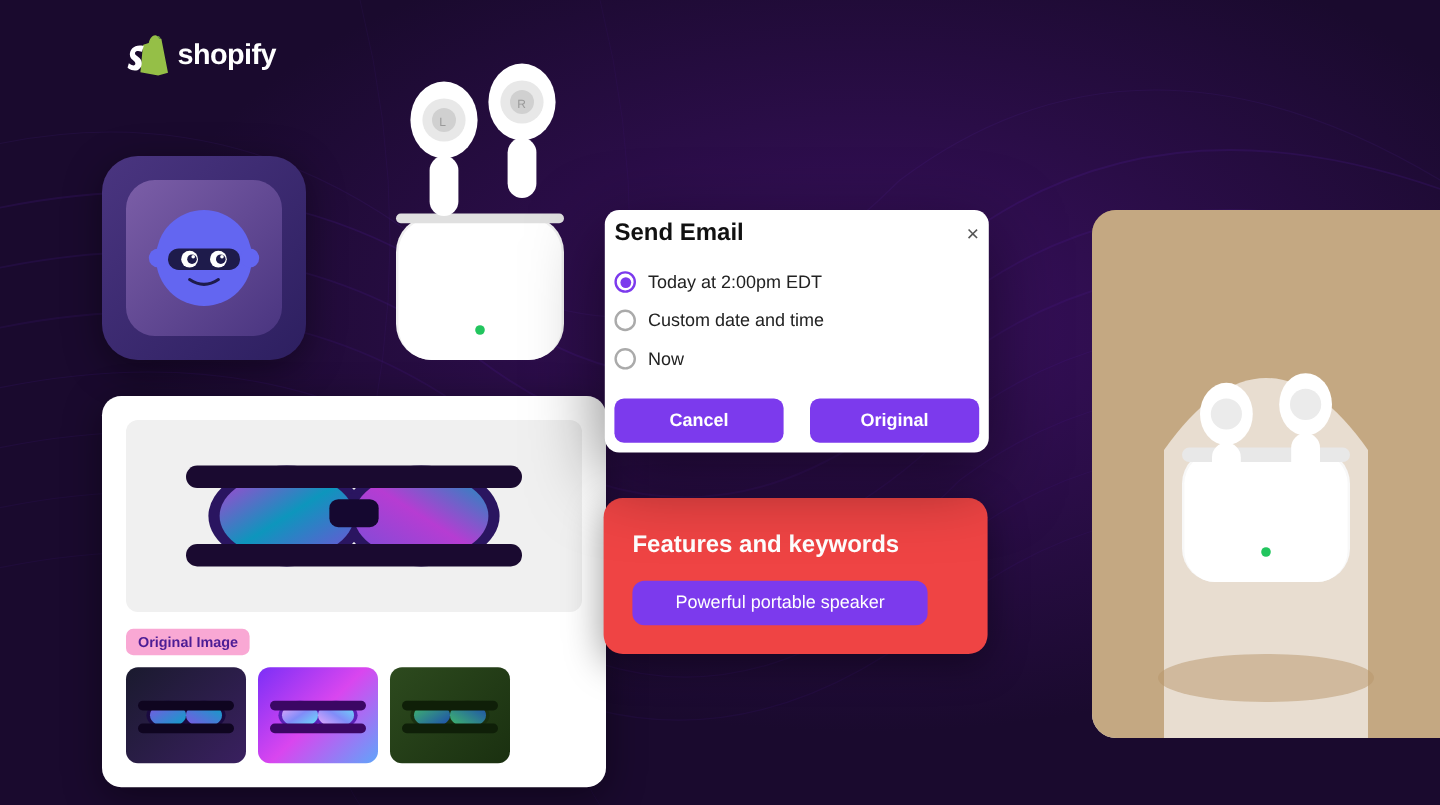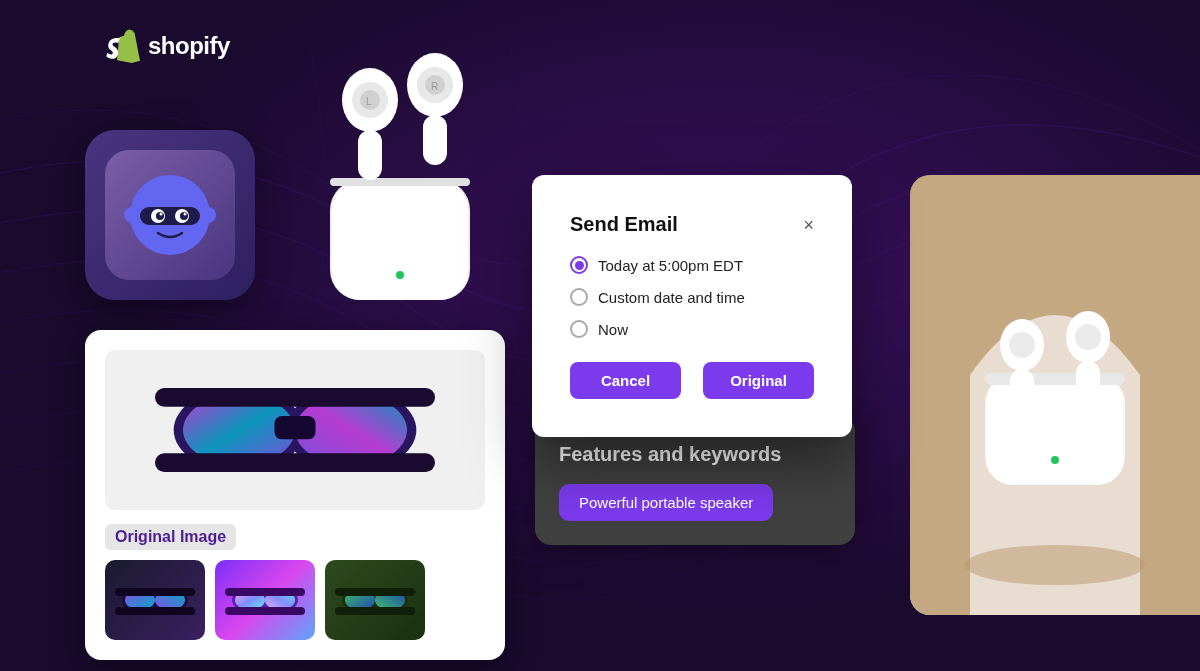--- a/index.html
+++ b/index.html
@@ -95,25 +95,25 @@
       top: 30px;
       left: 310px;
       width: 180px;
       height: 290px;
     }
 
     
     .send-email-dialog {
       position: absolute;
       top: 175px;
-      left: 532px;
+      left: 504px;
       width: 320px;
       background: #ffffff;
       border-radius: 12px;
-      padding: 38px;
+      padding: 8px;
       box-shadow: 0 20px 60px rgba(0,0,0,0.5);
       z-index: 10;
     }
 
     .dialog-header {
       display: flex;
       justify-content: space-between;
       align-items: center;
       margin-bottom: 20px;
     }
@@ -220,23 +220,23 @@
       display: flex;
       align-items: center;
       justify-content: center;
       margin-bottom: 14px;
       overflow: hidden;
       position: relative;
     }
 
     .original-image-label {
       display: inline-block;
-      background: #e5e5e5;
+      background: #f9a8d4;
       color: #4c1d95;
-      font-size: 16px;
+      font-size: 12px;
       font-weight: 600;
       padding: 4px 10px;
       border-radius: 6px;
       margin-bottom: 10px;
     }
 
     .thumbnail-row {
       display: flex;
       gap: 10px;
     }
@@ -258,41 +258,41 @@
       height: 100%;
       display: flex;
       align-items: center;
       justify-content: center;
     }
 
     
     .features-card {
       position: absolute;
       top: 415px;
-      left: 535px;
+      left: 503px;
       width: 320px;
-      background: #404040;
+      background: #ef4444;
       border-radius: 16px;
       padding: 28px 24px 24px;
       box-shadow: 0 8px 32px rgba(0,0,0,0.4);
     }
 
     .features-title {
       color: #ffffff;
       font-size: 20px;
       font-weight: 700;
       margin-bottom: 18px;
     }
 
     .features-keyword-pill {
       background: #7c3aed;
       color: #ffffff;
       font-size: 15px;
       font-weight: 500;
-      padding: 10px 20px;
+      padding: 10px 36px;
       border-radius: 10px;
       display: inline-block;
     }
 
     
     .airpods-right-panel {
       position: absolute;
       top: 175px;
       right: 0;
       width: 290px;
@@ -402,21 +402,21 @@
     <div class="dialog-header">
       <span class="dialog-title">Send Email</span>
       <button class="dialog-close">×</button>
     </div>
     <div class="dialog-options">
 
       <div class="dialog-option">
         <div class="radio-outer">
           <div class="radio-inner"></div>
         </div>
-        <span>Today at 5:00pm EDT</span>
+        <span>Today at 2:00pm EDT</span>
       </div>
 
       <div class="dialog-option">
         <div class="radio-outer empty"></div>
         <span>Custom date and time</span>
       </div>
 
       <div class="dialog-option">
         <div class="radio-outer empty"></div>
         <span>Now</span>

